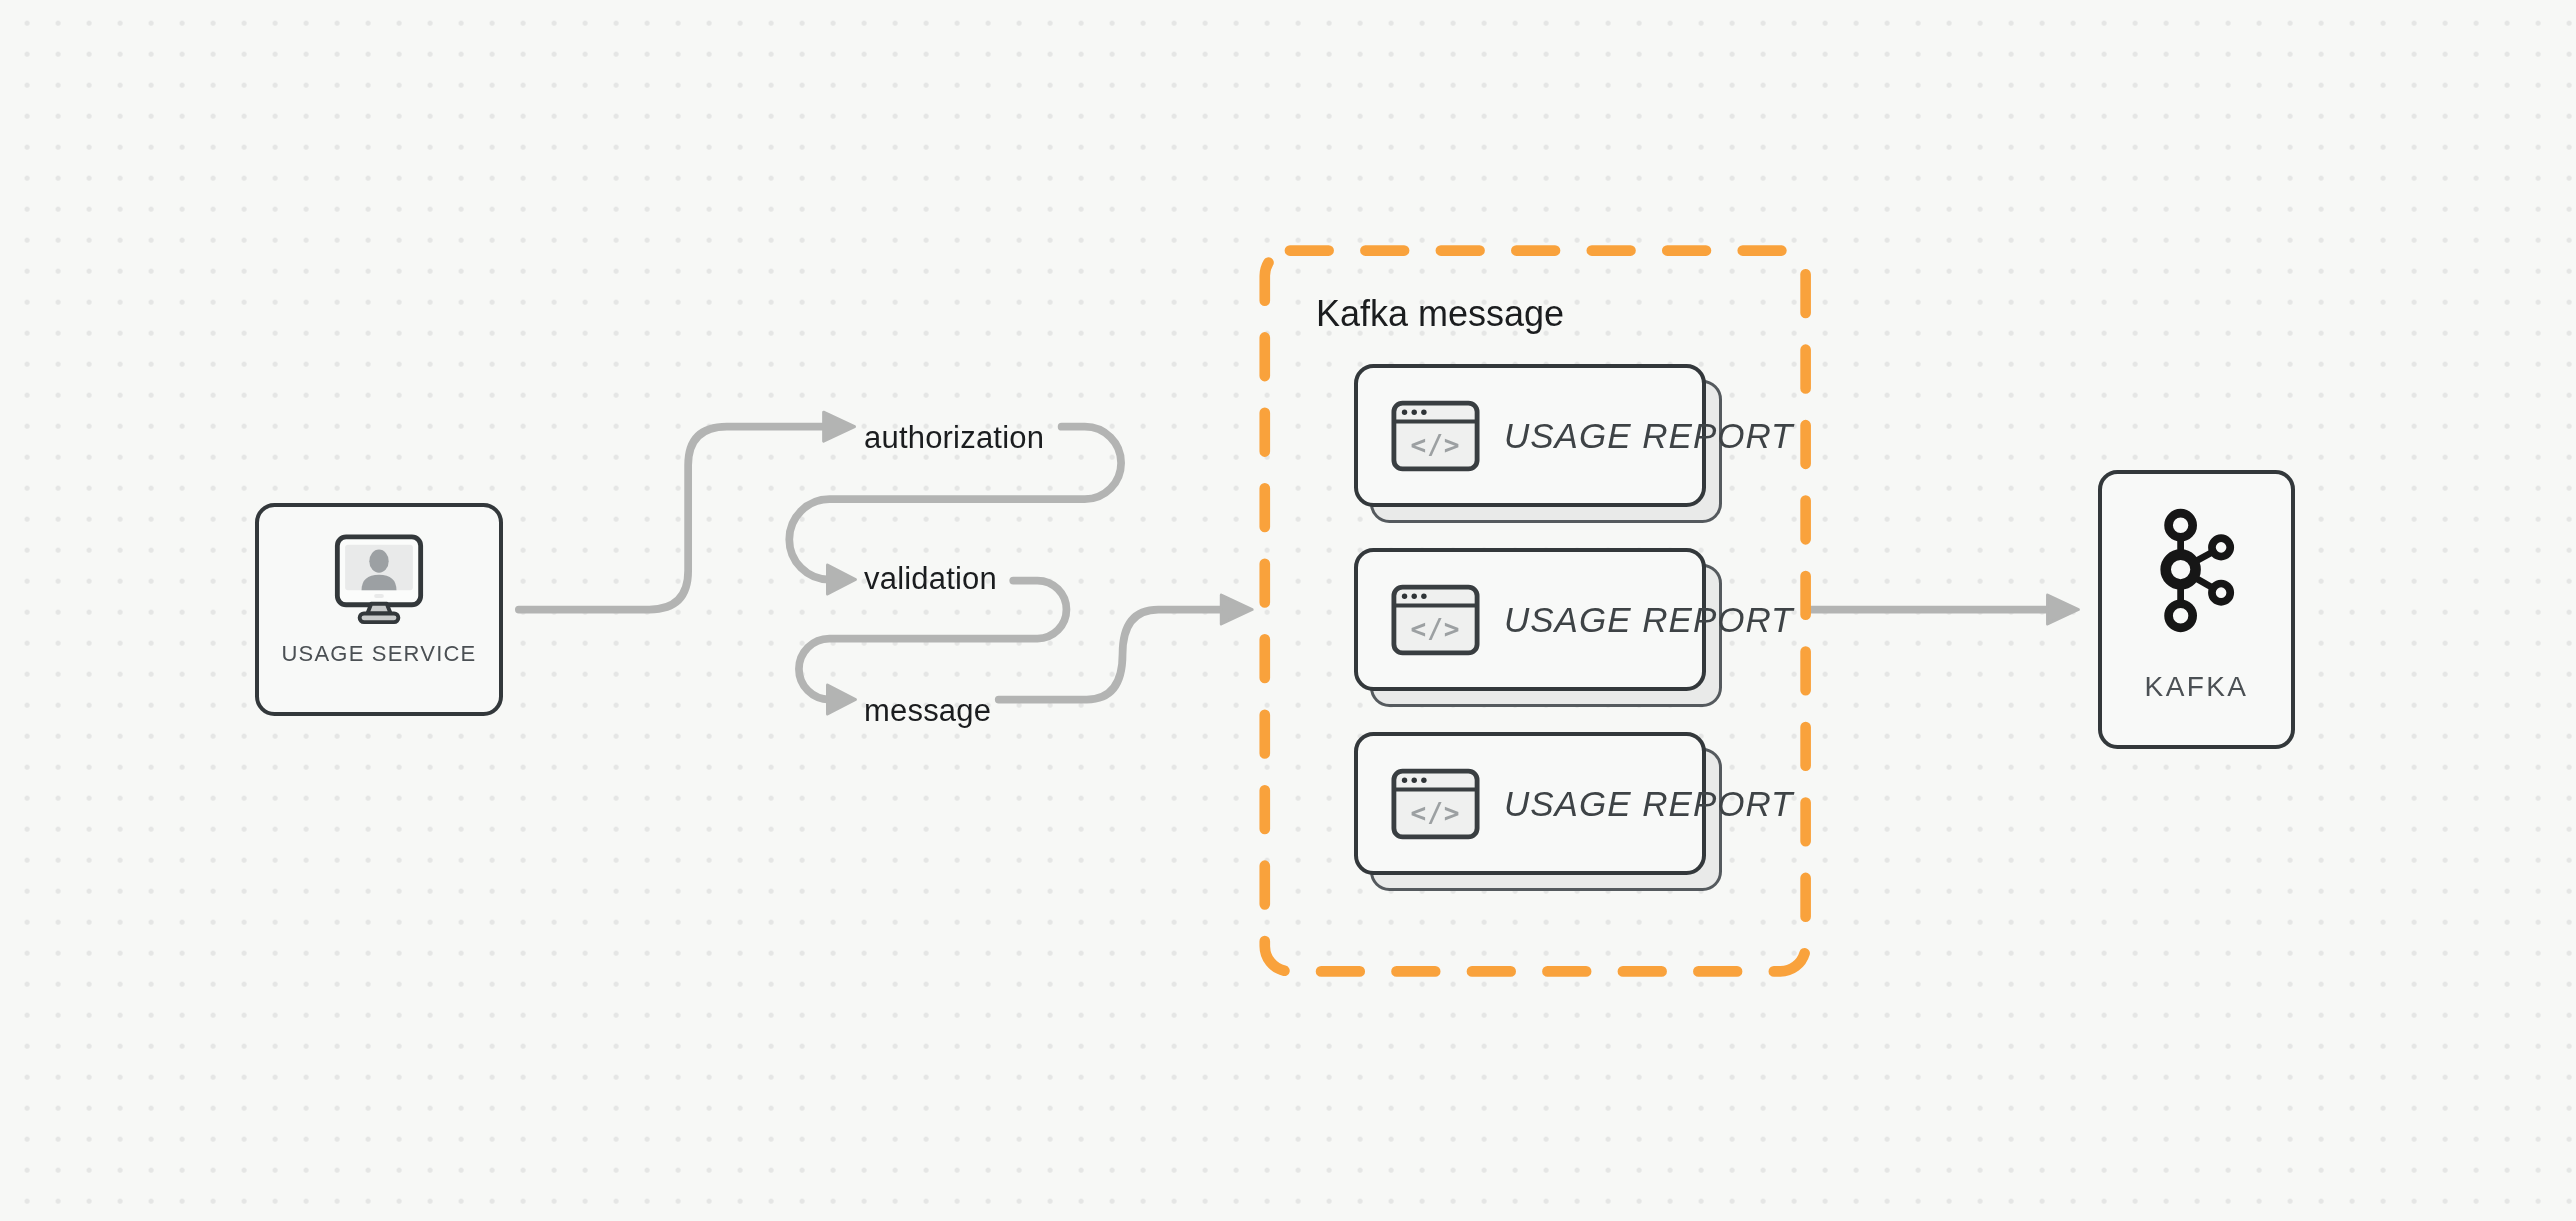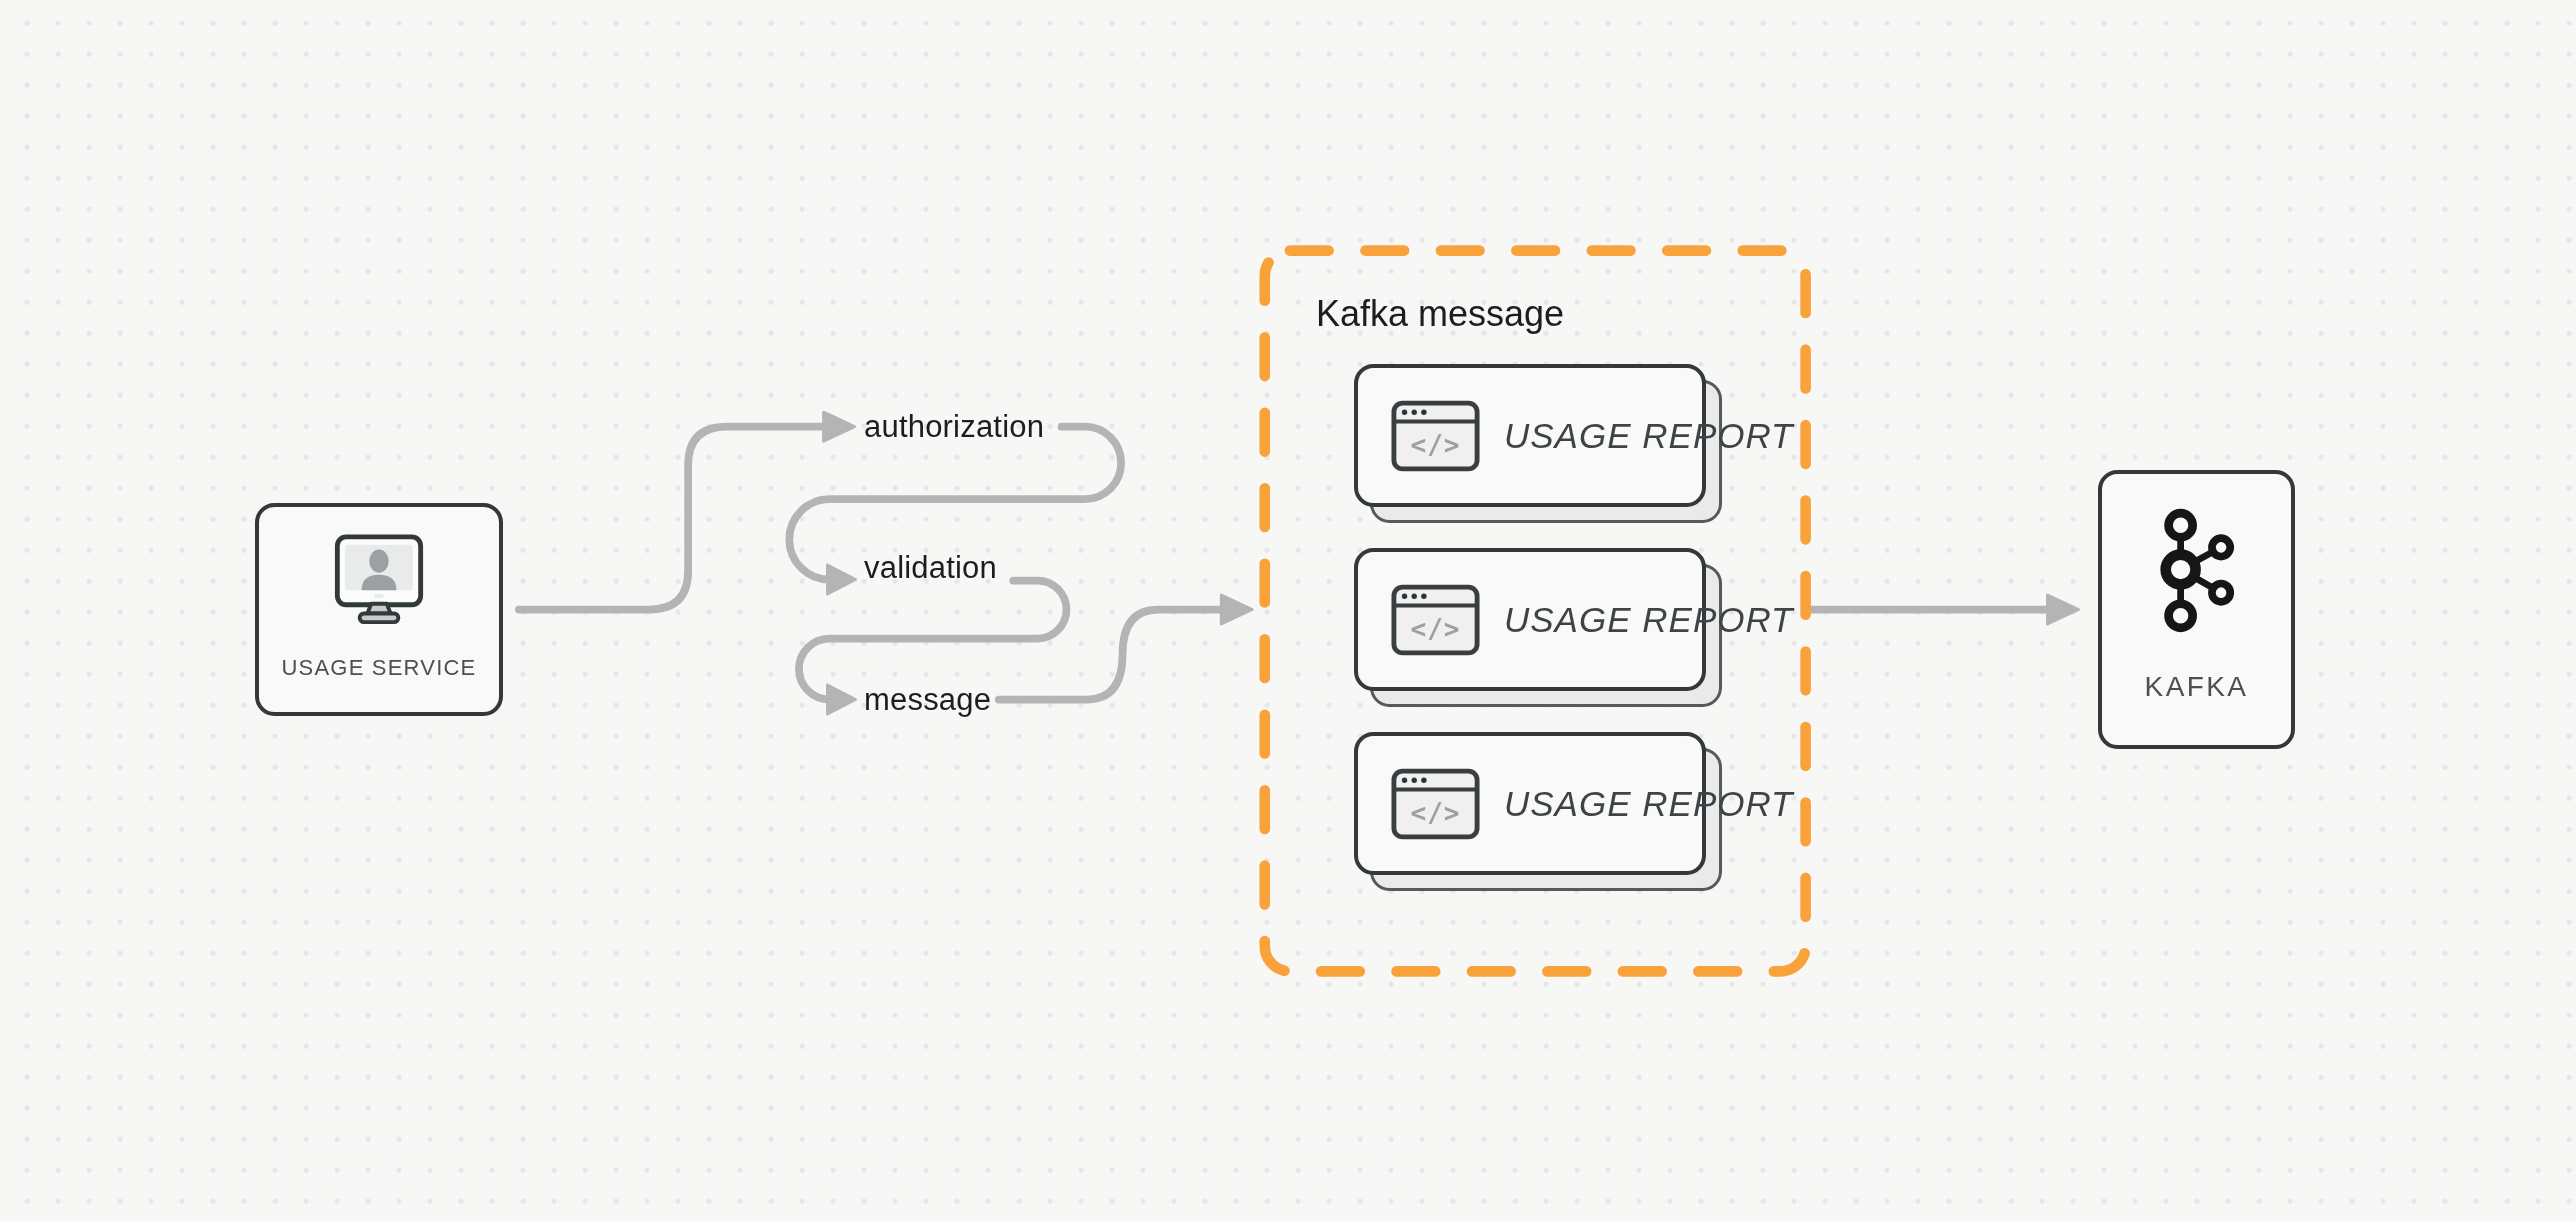--- a/index.html
+++ b/index.html
@@ -30,28 +30,28 @@
   }
   .service-node { left: 255px; top: 503px; width: 248px; height: 213px; }
   .kafka-node   { left: 2098px; top: 470px; width: 197px; height: 279px; }
   .node-icon { position: absolute; left: 50%; transform: translateX(-50%); }
   .service-node .node-icon { top: 27px; }
   .kafka-node .node-icon { top: 29px; }
   .node-label {
     position: absolute; left: 0; width: 100%;
     text-align: center; color: #4B5054; white-space: nowrap;
   }
-  .service-node .node-label { bottom: 31px; font-size: 22px; letter-spacing: 1.2px; }
+  .service-node .node-label { bottom: 45px; font-size: 22px; letter-spacing: 1.2px; }
   .kafka-node .node-label   { top: 197px; font-size: 28px; letter-spacing: 2.4px; }
   
   .step-label {
     position: absolute; left: 864px;
     transform: translateY(-50%);
     font-size: 31px; font-weight: 500; color: #1B1D1F;
-    white-space: nowrap; letter-spacing: 0.2px;
+    white-space: nowrap; letter-spacing: 0.2px; margin-top: 11px;
   }
   
   .group-title {
     position: absolute; left: 1292px; top: 293px;
     font-size: 36px; font-weight: 500; color: #1B1D1F;
     white-space: nowrap;
     margin-left: 24px;
   }
   .card { position: absolute; left: 1354px; width: 352px; height: 143px; }
   .card-shadow {

